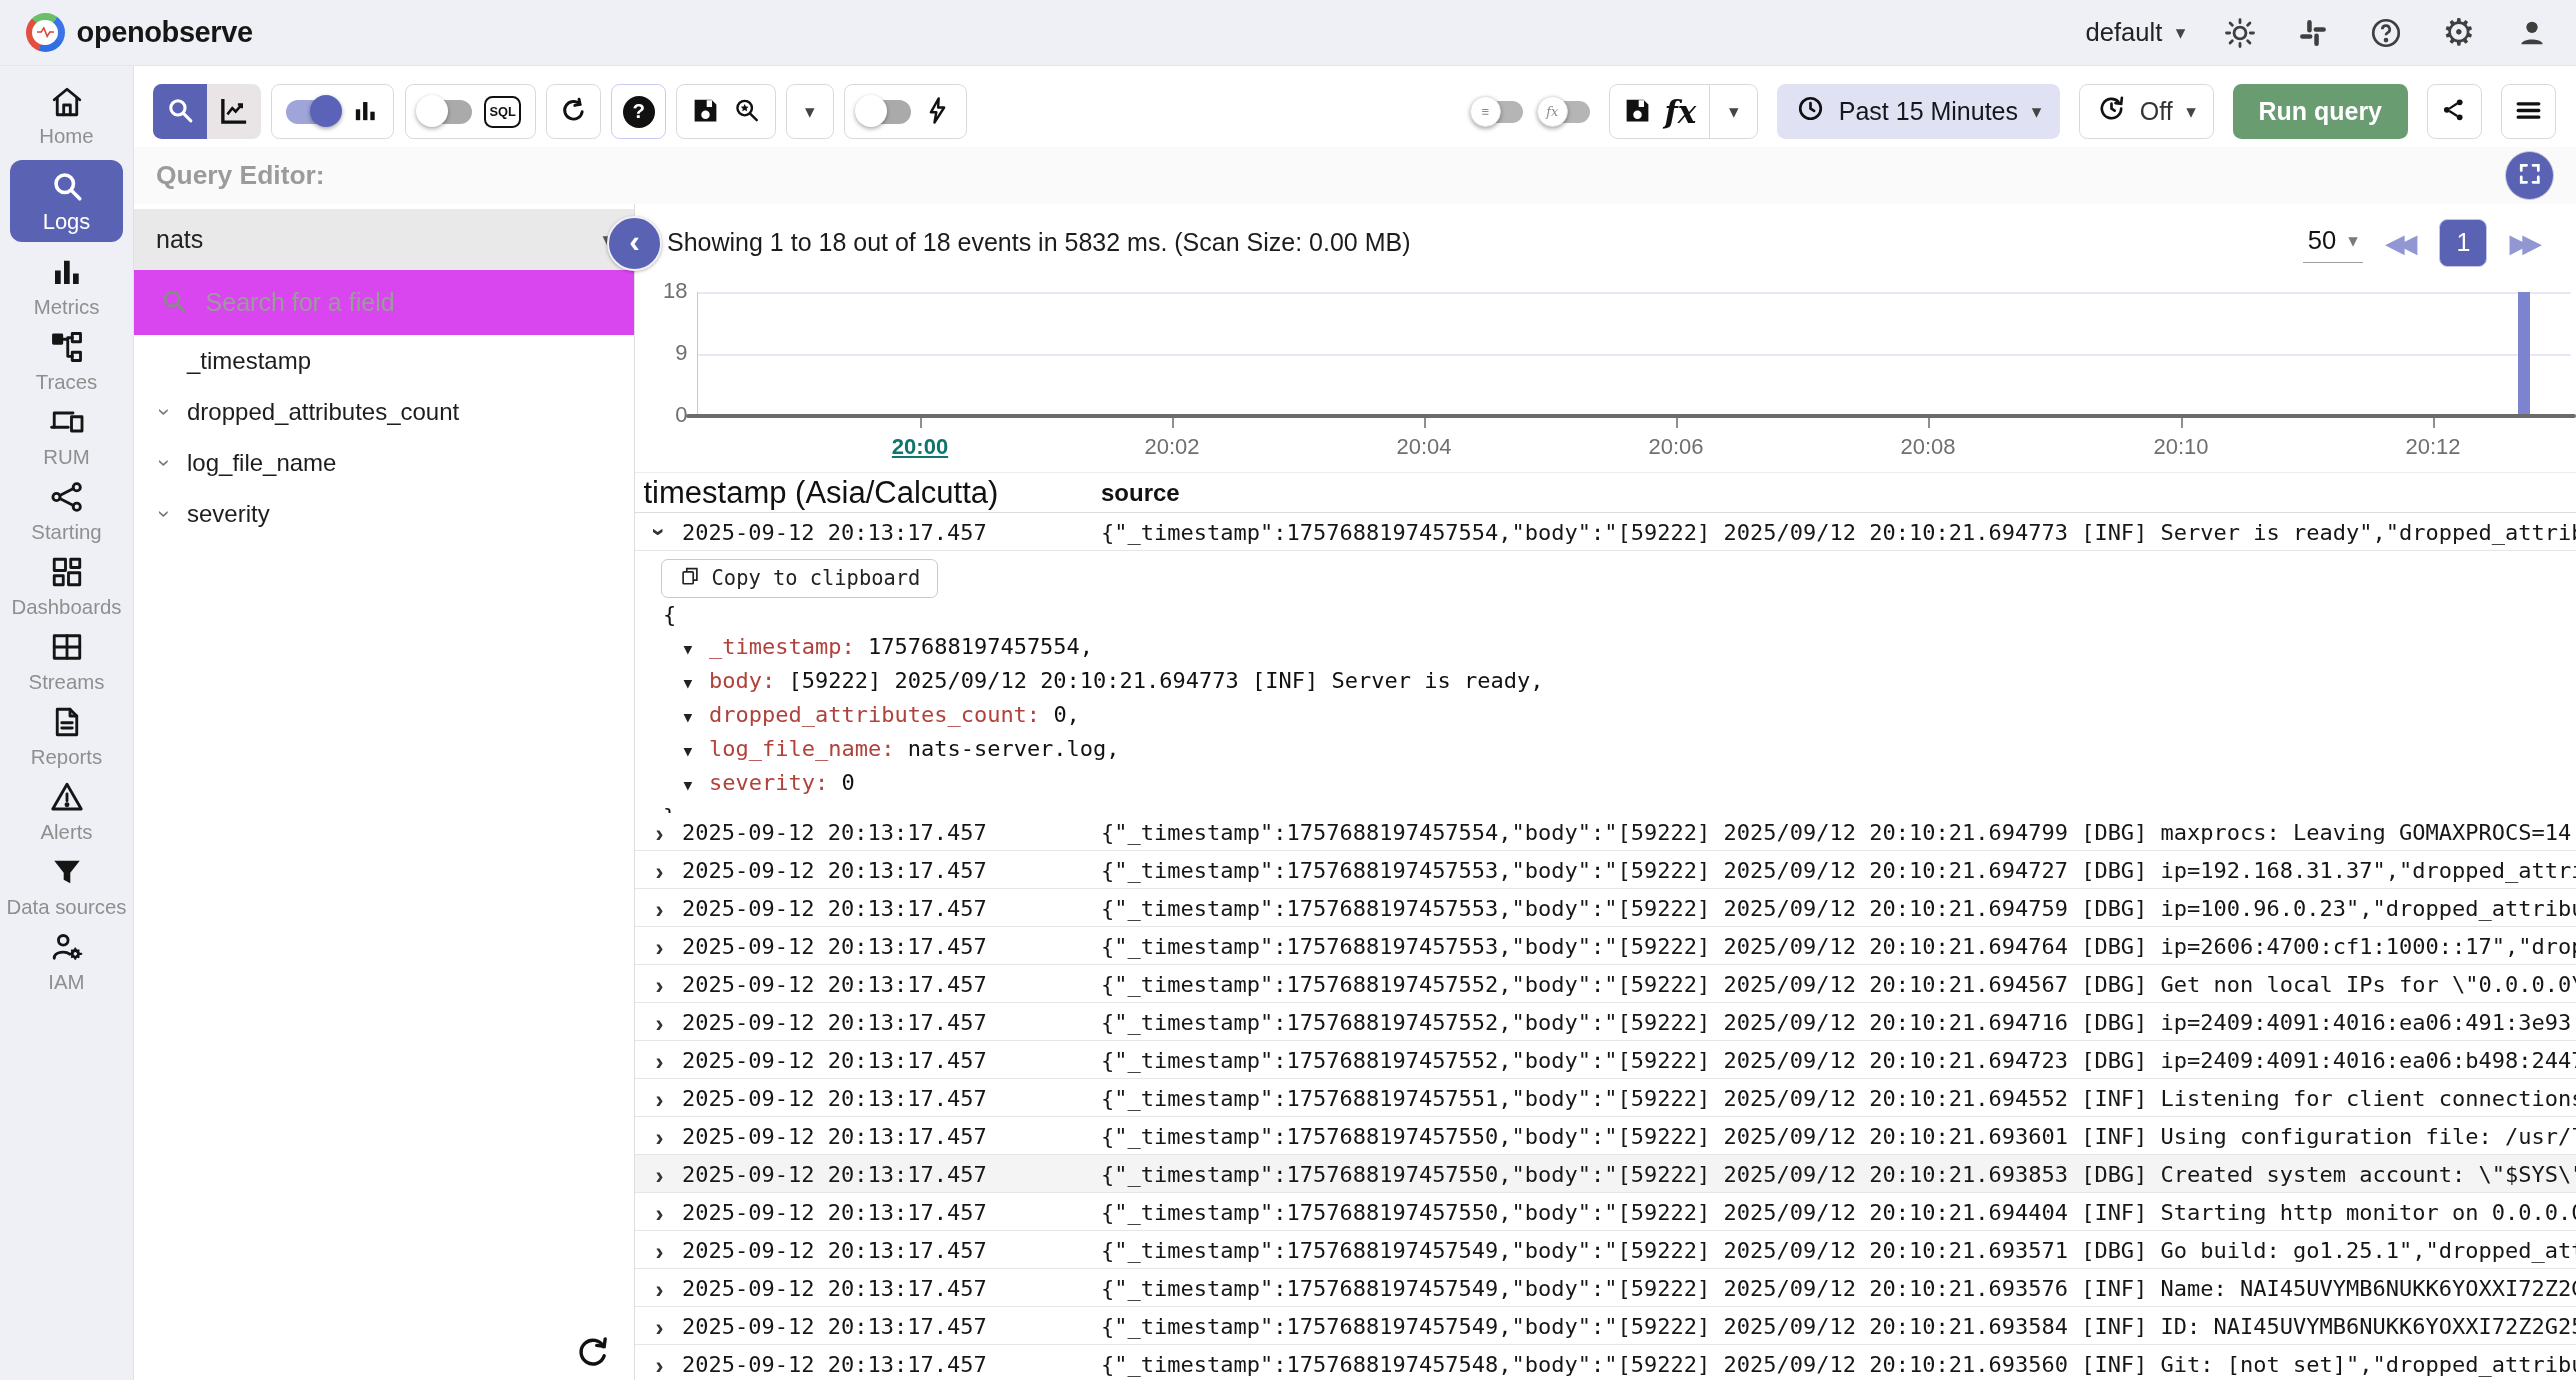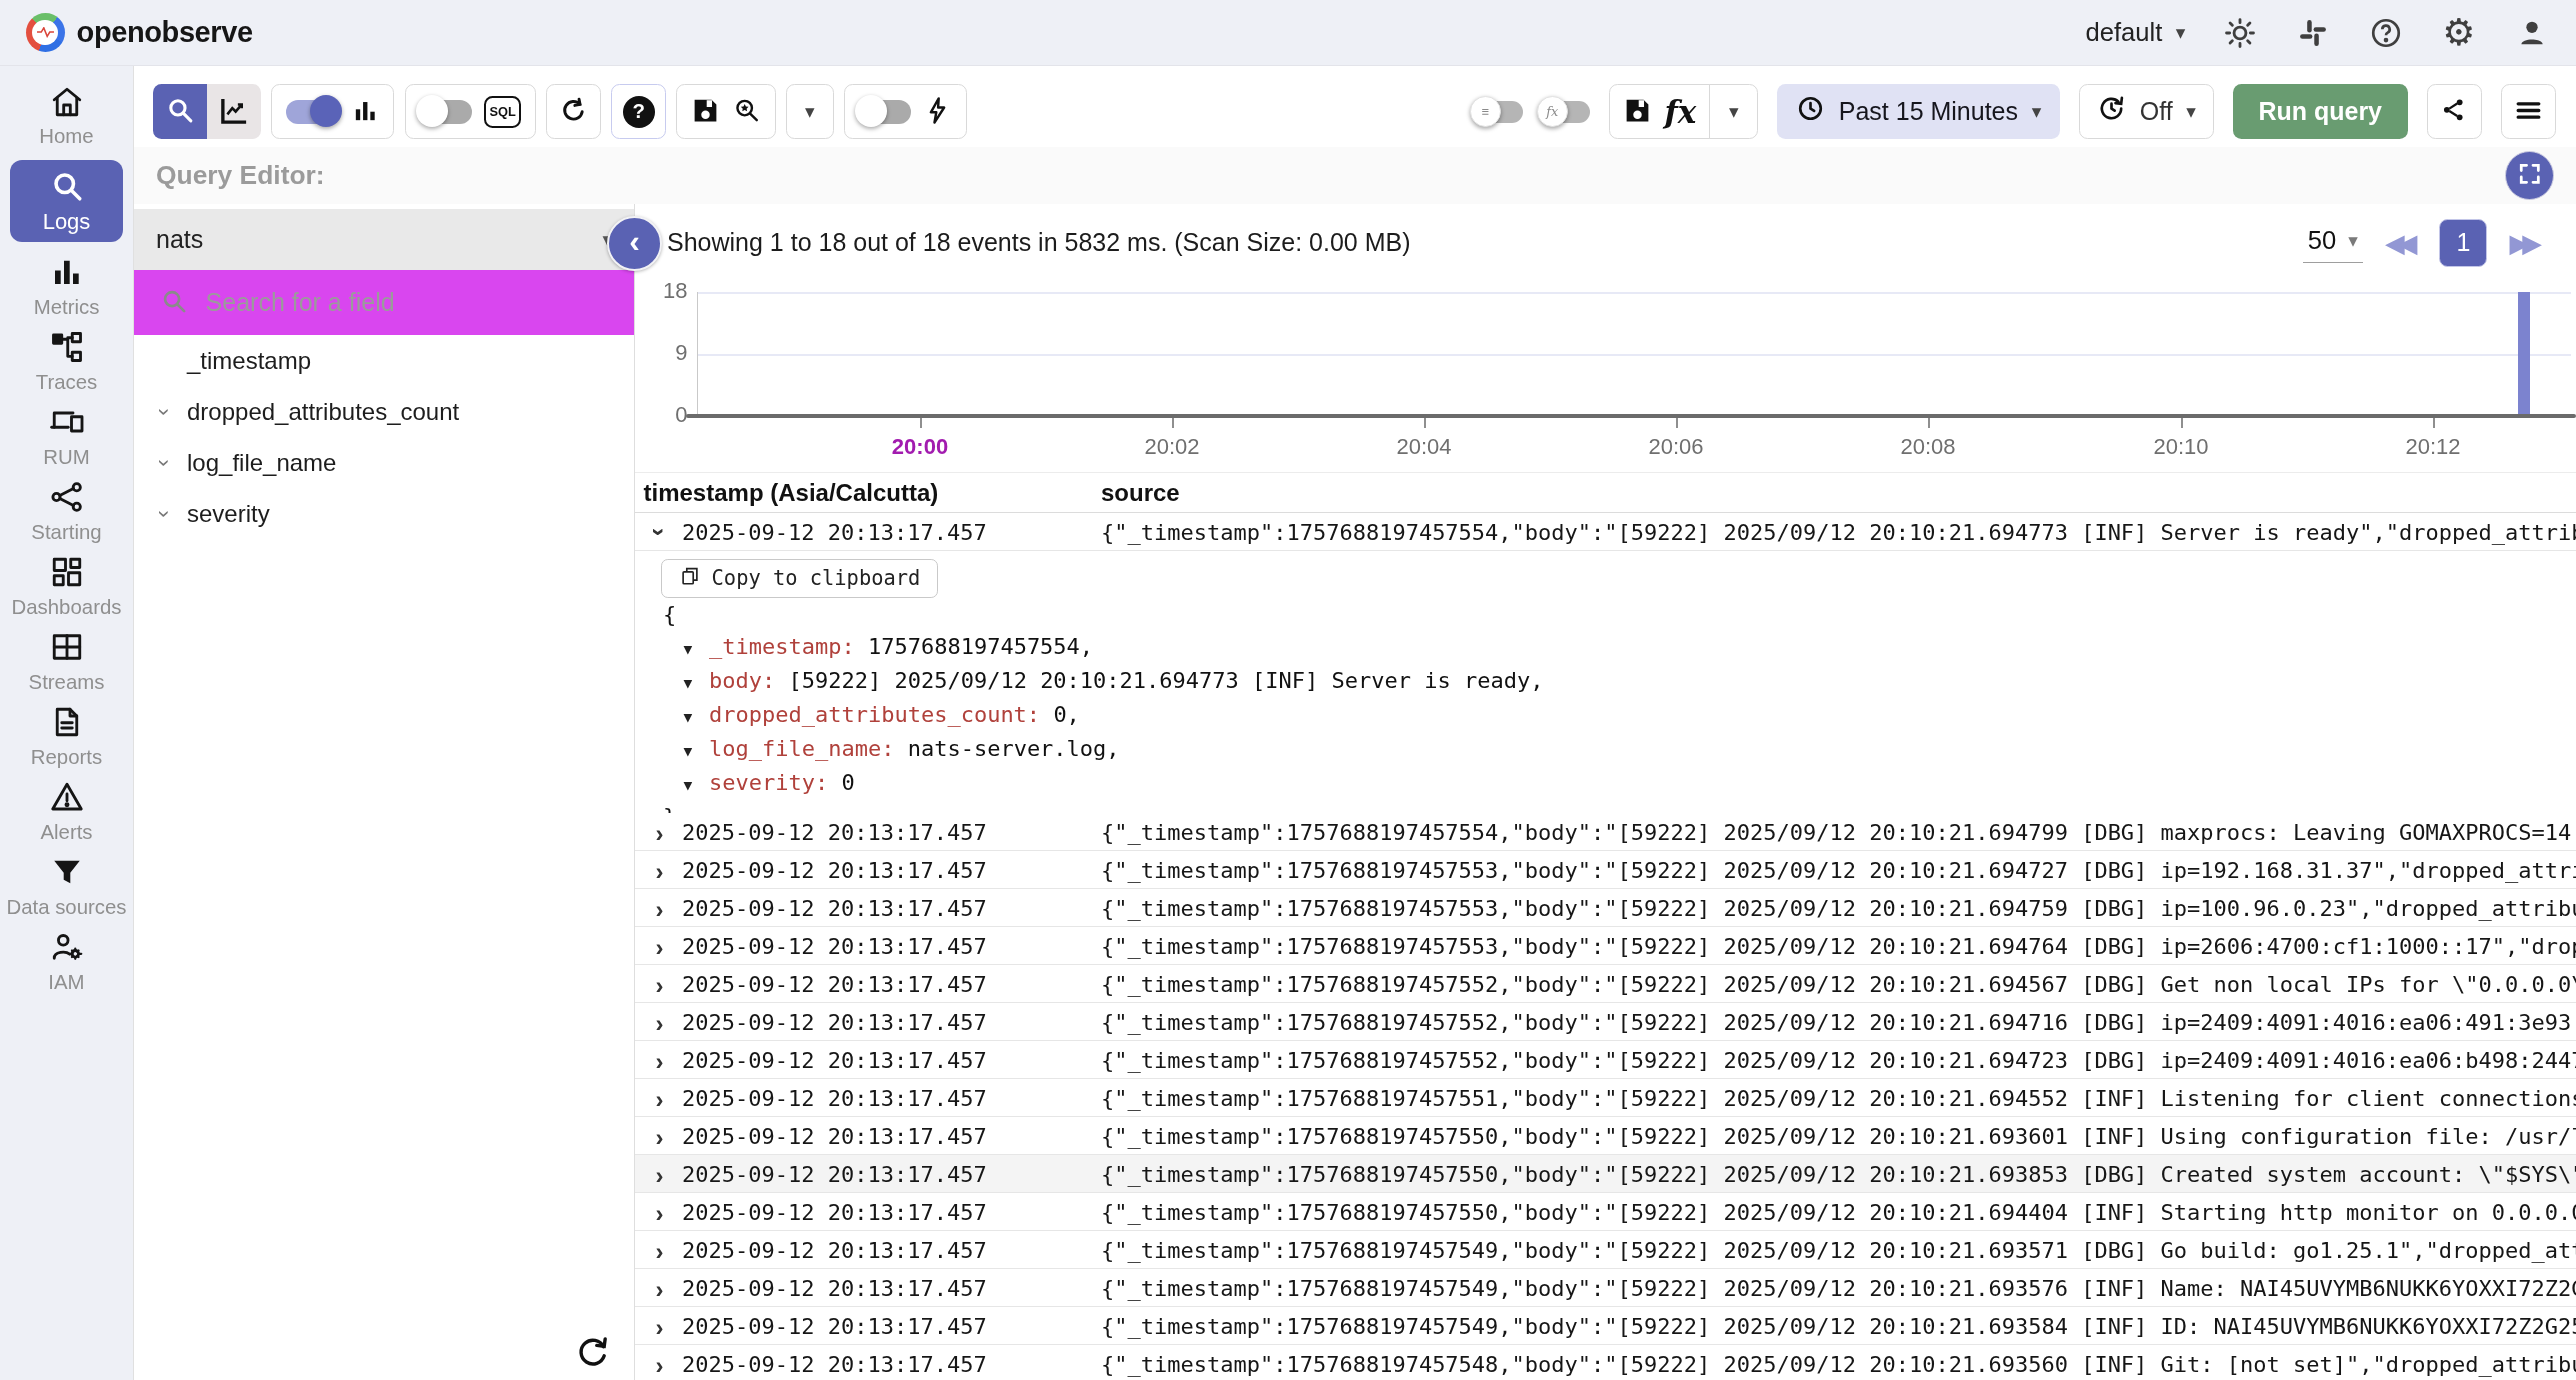--- a/index.html
+++ b/index.html
@@ -131,28 +131,28 @@
 
   
   .chart { position:absolute; left:0; top:77px; width:1941px; height:192px; }
   .plot { position:absolute; left:62px; right:5.1px; top:11px; height:124px;
     border-left:1.7px solid #c9c9c9; }
   .gridline { position:absolute; left:0; right:0; height:1.7px; background:#e7e9f6; }
   .y-label { position:absolute; width:49px; text-align:right; font-size:22px; color:#6f6f6f; }
   .x-axis { position:absolute; left:51px; right:0; top:133px; height:4.3px; background:#6b6b6b; border-radius:2.6px; }
   .x-tick { position:absolute; top:137px; width:1.7px; height:10.2px; background:#8f8f8f; }
   .x-label { position:absolute; top:153px; font-size:22px; color:#6f6f6f; transform:translateX(-50%); white-space:nowrap; }
-  .x-label.first { font-weight:bold; color:#a21caf; }
+  .x-label.first { font-weight:bold; color:#0f766e;text-decoration:underline; }
   .chart-bar { position:absolute; width:12px; background:#7c83cf; }
 
   
   .mono { font-family:"DejaVu Sans Mono", monospace; }
   .table-head { position:absolute; left:0; top:268px; width:1941px; height:41px;
     border-top:0.9px solid #ececec; border-bottom:0.9px solid #dcdcdc; display:flex; align-items:center; }
-  .col-ts { position:absolute; left:8.5px; font-size:24px; font-weight:bold; color:#111; }
+  .col-ts { position:absolute; left:8.5px; font-size:31px; font-weight:normal; color:#111; }
   .col-src { position:absolute; left:466px; font-size:24px; font-weight:bold; color:#111; }
   .log-row { position:relative; width:1941px; height:38px; border-bottom:0.9px solid #e6e6e6;
     white-space:nowrap; overflow:hidden; cursor:pointer; background:#fff; }
   .log-row.hl { background:#f4f4f4; }
   .row-chevron { position:absolute; left:20.4px; top:6.8px; font-size:24px; color:#333; font-weight:bold; }
   .row-chevron.open { transform:rotate(90deg); top:5.1px; }
   .row-ts { position:absolute; left:47px; top:6.8px; font-size:22px; color:#161616; }
   .row-src { position:absolute; left:466px; right:0; top:6.8px; font-size:22px; color:#161616;
     overflow:hidden; white-space:nowrap; }
   #row0 { position:absolute; left:0; top:309px; }

